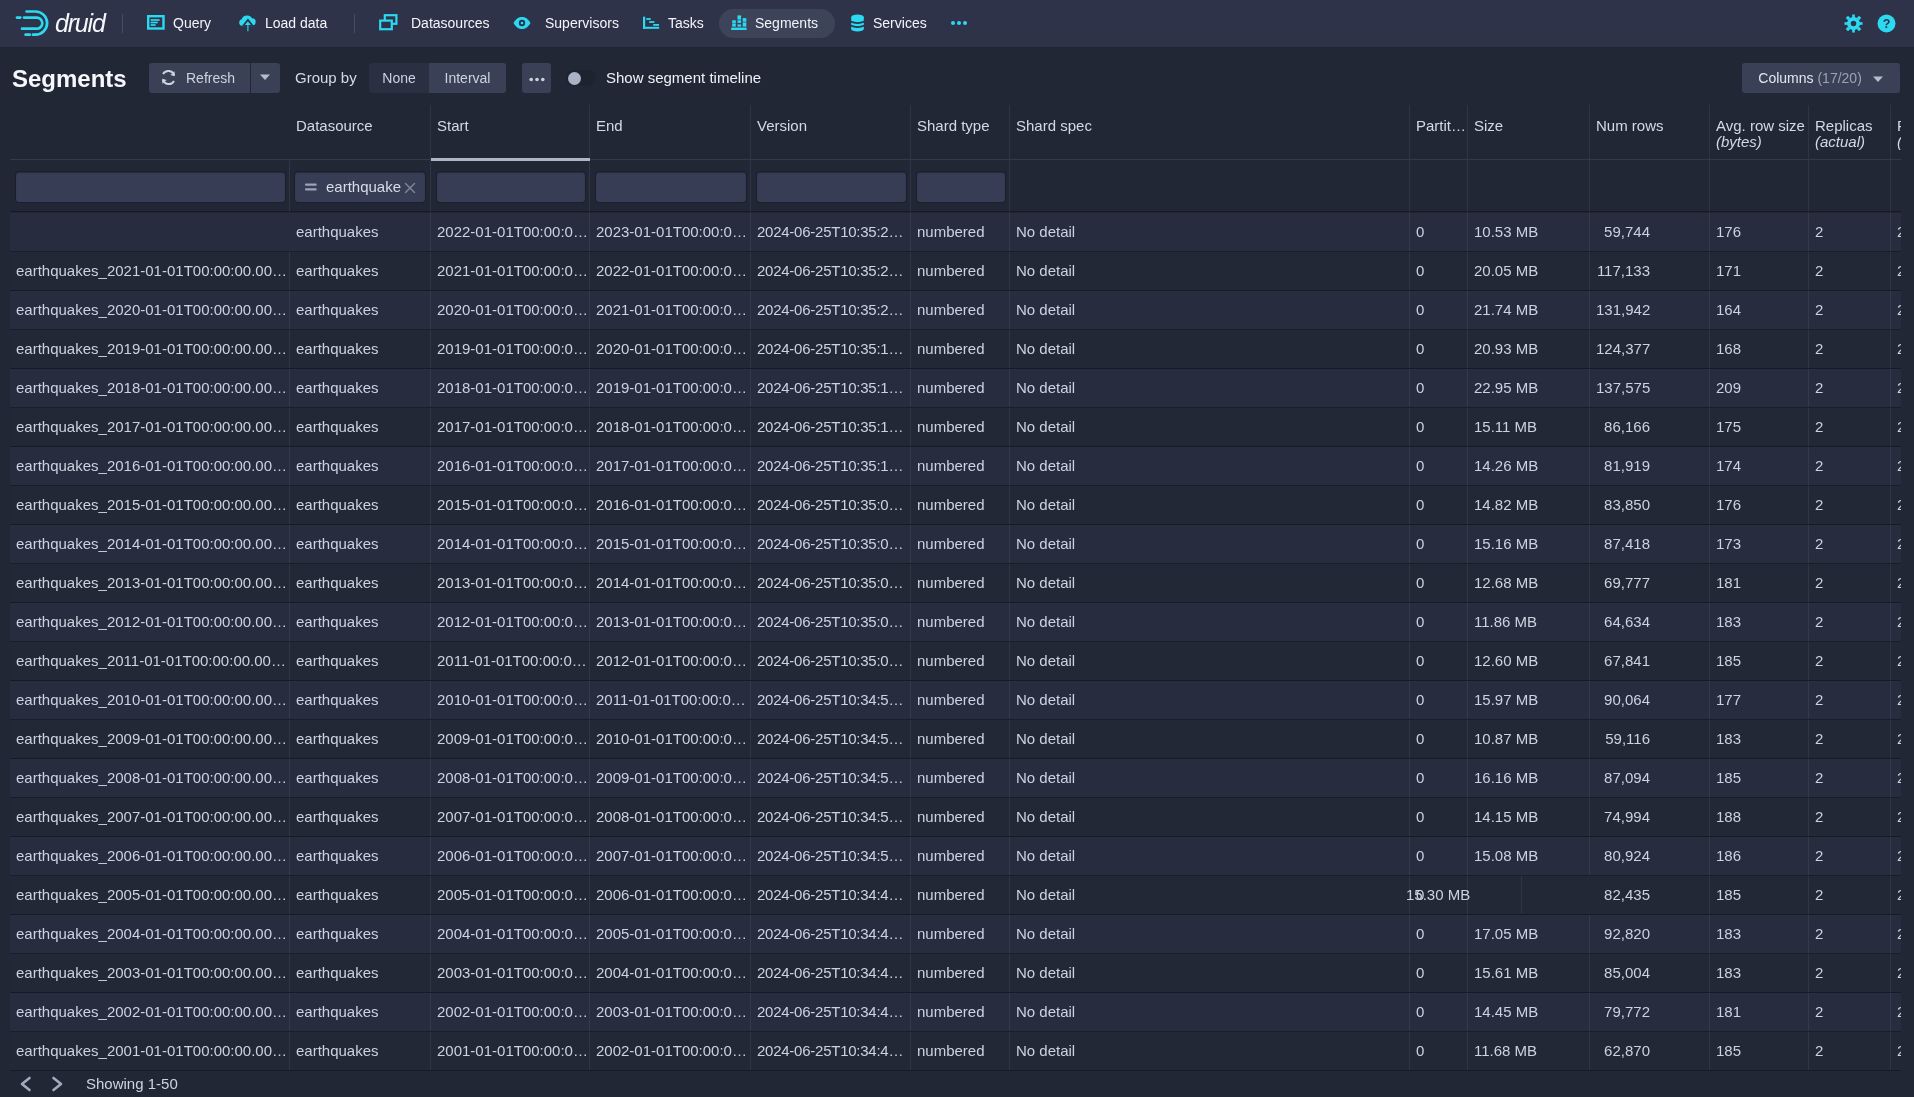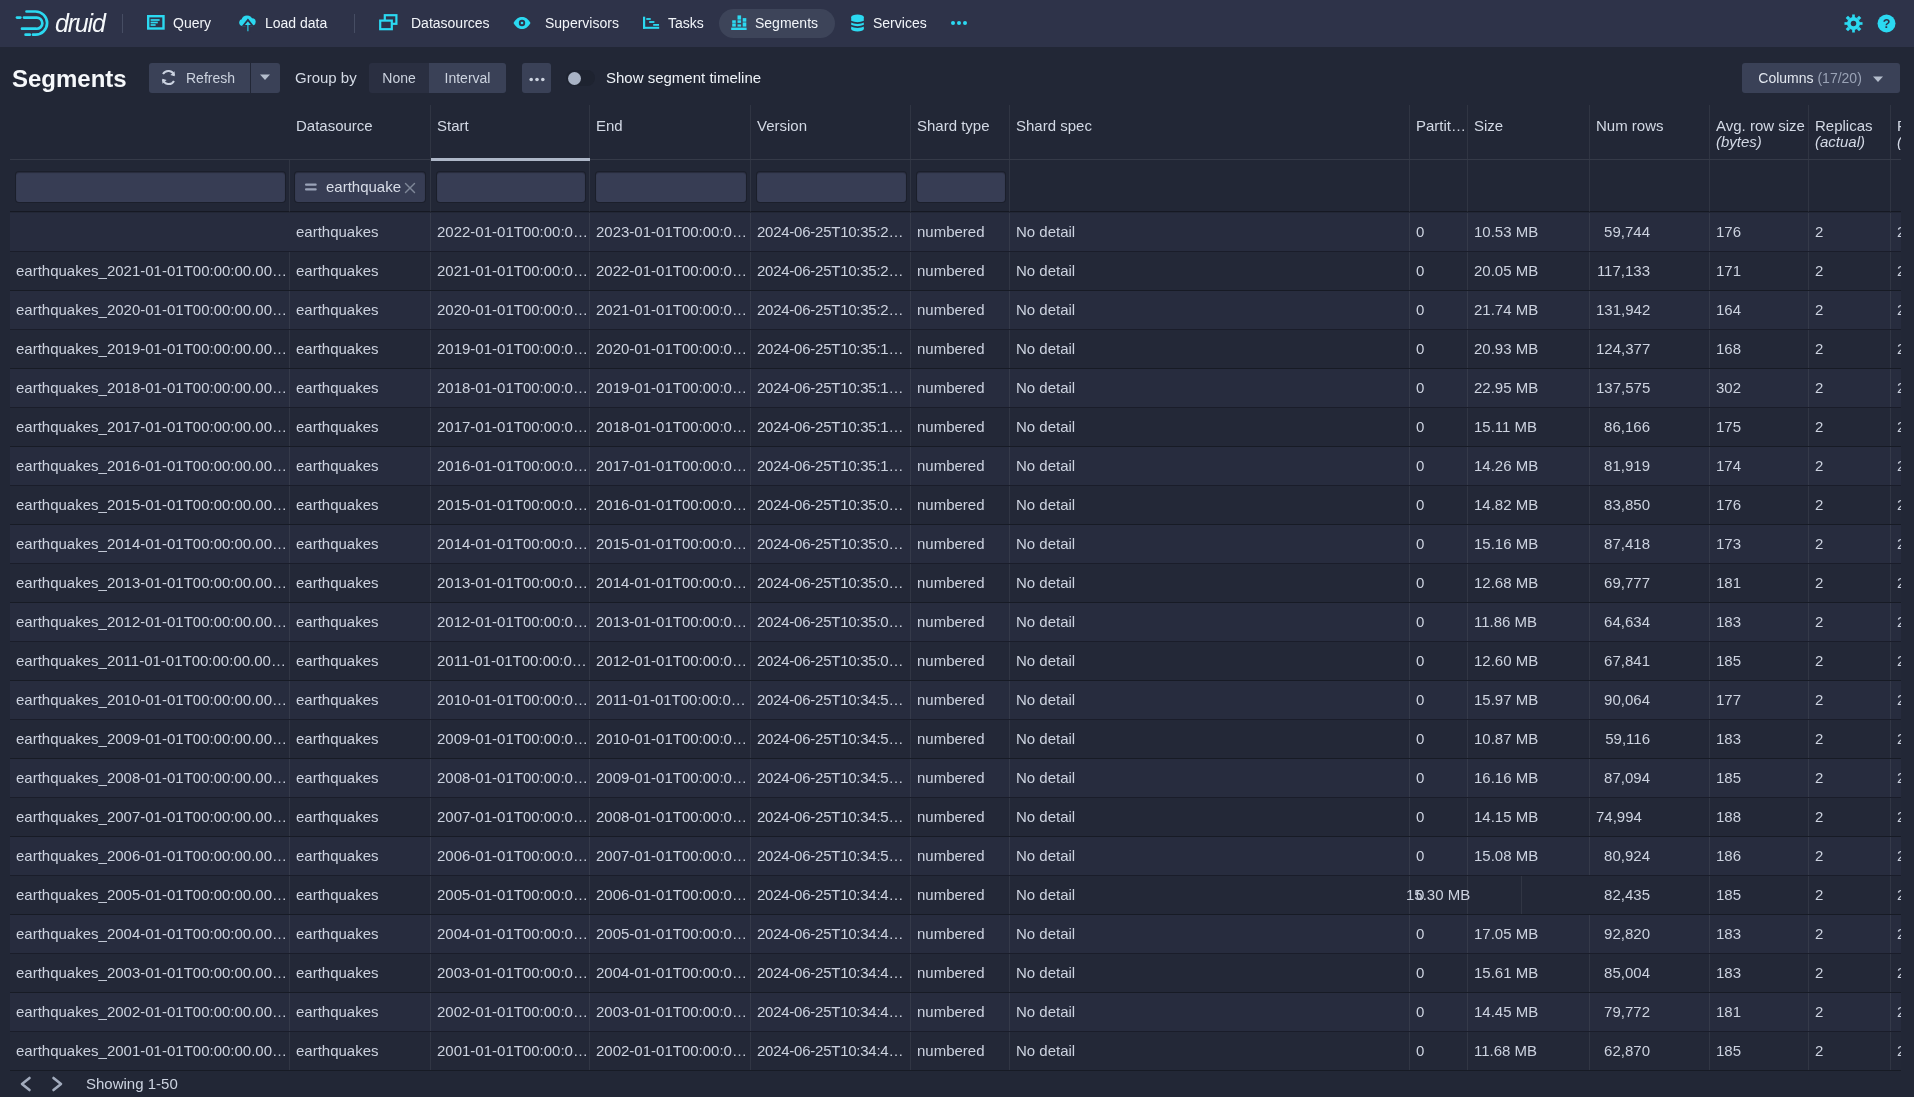--- a/index.html
+++ b/index.html
@@ -276,21 +276,21 @@
         <div class="cell" style="left:0px;width:280px">earthquakes_2018-01-01T00:00:00.00…</div>
         <div class="cell" style="left:280px;width:141px">earthquakes</div>
         <div class="cell" style="left:421px;width:159px">2018-01-01T00:00:0…</div>
         <div class="cell" style="left:580px;width:161px">2019-01-01T00:00:0…</div>
         <div class="cell" style="left:741px;width:160px"><span style="letter-spacing:-0.25px">2024-06-25T10:35:1…</span></div>
         <div class="cell" style="left:901px;width:99px">numbered</div>
         <div class="cell" style="left:1000px;width:400px">No detail</div>
         <div class="cell" style="left:1400px;width:58px">0</div>
         <div class="cell" style="left:1458px;width:122px">22.95 MB</div>
         <div class="cell" style="left:1580px;width:120px"><span style="display:inline-block;width:54px;text-align:right">137,575</span></div>
-        <div class="cell" style="left:1700px;width:99px">302</div>
+        <div class="cell" style="left:1700px;width:99px">209</div>
         <div class="cell" style="left:1799px;width:82px">2</div>
         <div class="cell" style="left:1881px;width:120px">21.06 MB</div>
       </div>
       <div class="row" style="top:303px;background:#232837;border-bottom:1px solid rgba(0,0,0,0.32)">
         <div class="cell" style="left:0px;width:280px">earthquakes_2017-01-01T00:00:00.00…</div>
         <div class="cell" style="left:280px;width:141px">earthquakes</div>
         <div class="cell" style="left:421px;width:159px">2017-01-01T00:00:0…</div>
         <div class="cell" style="left:580px;width:161px">2018-01-01T00:00:0…</div>
         <div class="cell" style="left:741px;width:160px"><span style="letter-spacing:-0.25px">2024-06-25T10:35:1…</span></div>
         <div class="cell" style="left:901px;width:99px">numbered</div>
@@ -440,21 +440,21 @@
       <div class="row" style="top:693px;background:#232837;border-bottom:1px solid rgba(0,0,0,0.32)">
         <div class="cell" style="left:0px;width:280px">earthquakes_2007-01-01T00:00:00.00…</div>
         <div class="cell" style="left:280px;width:141px">earthquakes</div>
         <div class="cell" style="left:421px;width:159px">2007-01-01T00:00:0…</div>
         <div class="cell" style="left:580px;width:161px">2008-01-01T00:00:0…</div>
         <div class="cell" style="left:741px;width:160px"><span style="letter-spacing:-0.25px">2024-06-25T10:34:5…</span></div>
         <div class="cell" style="left:901px;width:99px">numbered</div>
         <div class="cell" style="left:1000px;width:400px">No detail</div>
         <div class="cell" style="left:1400px;width:58px">0</div>
         <div class="cell" style="left:1458px;width:122px">14.15 MB</div>
-        <div class="cell" style="left:1580px;width:120px"><span style="display:inline-block;width:54px;">74,994</span></div>
+        <div class="cell" style="left:1580px;width:120px"><span style="display:inline-block;width:54px;text-align:right">74,994</span></div>
         <div class="cell" style="left:1700px;width:99px">188</div>
         <div class="cell" style="left:1799px;width:82px">2</div>
         <div class="cell" style="left:1881px;width:120px">21.06 MB</div>
       </div>
       <div class="row" style="top:732px;background:#272c3e;border-bottom:1px solid rgba(0,0,0,0.32)">
         <div class="cell" style="left:0px;width:280px">earthquakes_2006-01-01T00:00:00.00…</div>
         <div class="cell" style="left:280px;width:141px">earthquakes</div>
         <div class="cell" style="left:421px;width:159px">2006-01-01T00:00:0…</div>
         <div class="cell" style="left:580px;width:161px">2007-01-01T00:00:0…</div>
         <div class="cell" style="left:741px;width:160px"><span style="letter-spacing:-0.25px">2024-06-25T10:34:5…</span></div>

